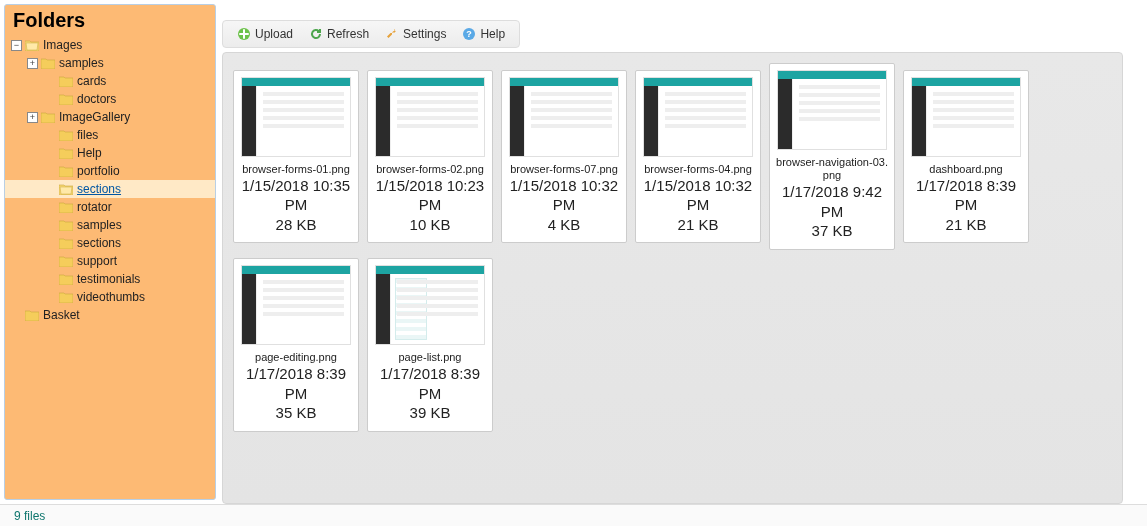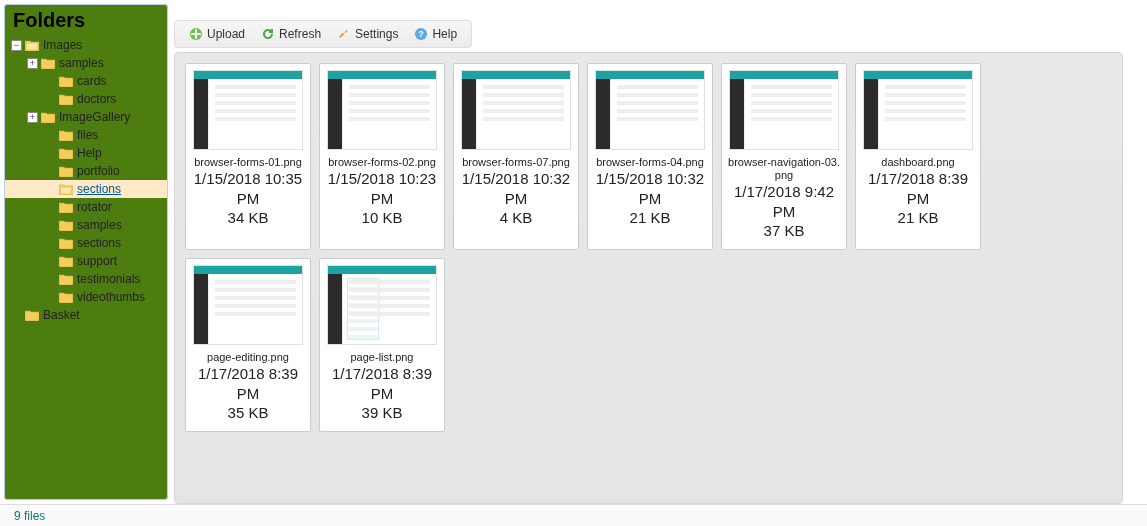--- a/index.html
+++ b/index.html
@@ -15,23 +15,23 @@
     display: flex;
     flex-direction: column;
   }
   .main {
     display: flex;
     flex: 1;
     min-height: 0;
   }
   
   .sidebar {
-    width: 164px;
+    width: 212px;
     border: 1px solid #b8cfe5;
-    background: #4d7c0f;
+    background: #fdba74;
     display: flex;
     flex-direction: column;
     margin: 4px 4px 4px 4px;
     border-radius: 3px;
   }
   .sidebar-title {
     font-size: 20px;
     font-weight: bold;
     padding: 4px 8px 2px 8px;
     color: #000;
@@ -117,20 +117,21 @@
     margin: 0 24px 0 2px;
     background: linear-gradient(#e8e8e8,#e4e4e4);
     border: 1px solid #d6d6d6;
     border-radius: 4px;
     padding: 10px;
     overflow: auto;
     display: flex;
     flex-wrap: wrap;
     align-content: flex-start;
     gap: 8px;
+    align-items: center;
   }
   .file-item {
     width: 126px;
     background: #fff;
     border: 1px solid #ccc;
     border-radius: 2px;
     padding: 6px 4px 8px 4px;
     text-align: center;
     cursor: pointer;
     display: flex;
@@ -393,21 +394,21 @@
         <div class="file-item">
           <div class="thumb">
             <div class="bar"></div>
             <div class="body">
               <div class="side"></div>
               <div class="panel"></div>
             </div>
           </div>
           <div class="file-name">browser-forms-01.png</div>
           <div class="file-meta">1/15/2018 10:35 PM</div>
-          <div class="file-meta">34 KB</div>
+          <div class="file-meta">28 KB</div>
         </div>
         <div class="file-item">
           <div class="thumb">
             <div class="bar"></div>
             <div class="body">
               <div class="side"></div>
               <div class="panel"></div>
             </div>
           </div>
           <div class="file-name">browser-forms-02.png</div>

